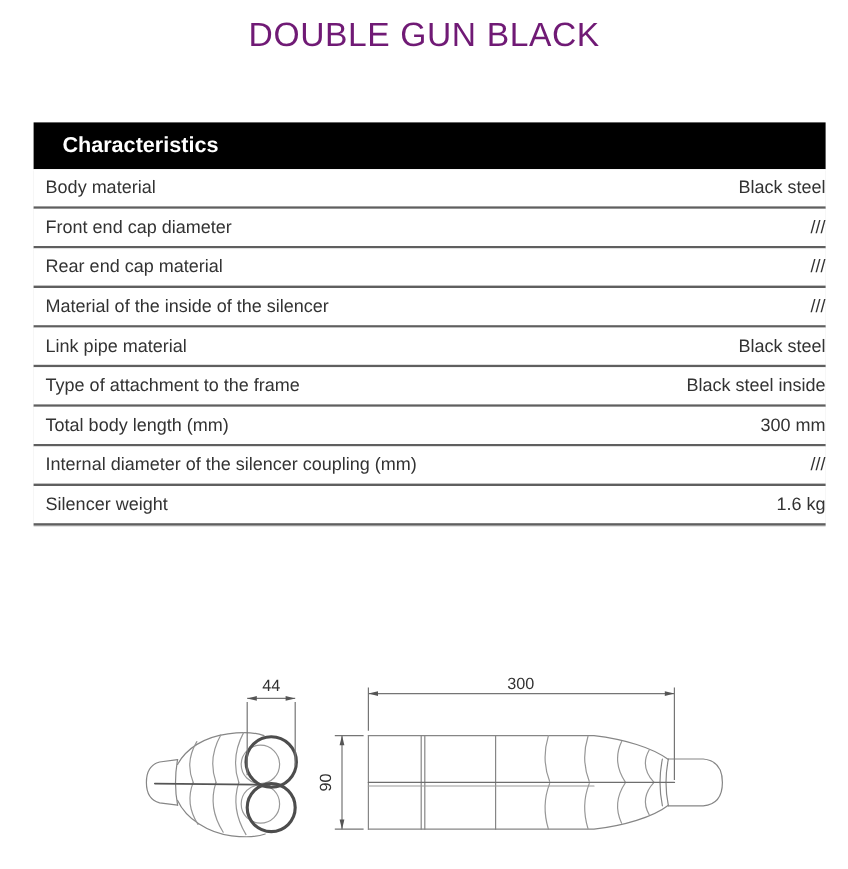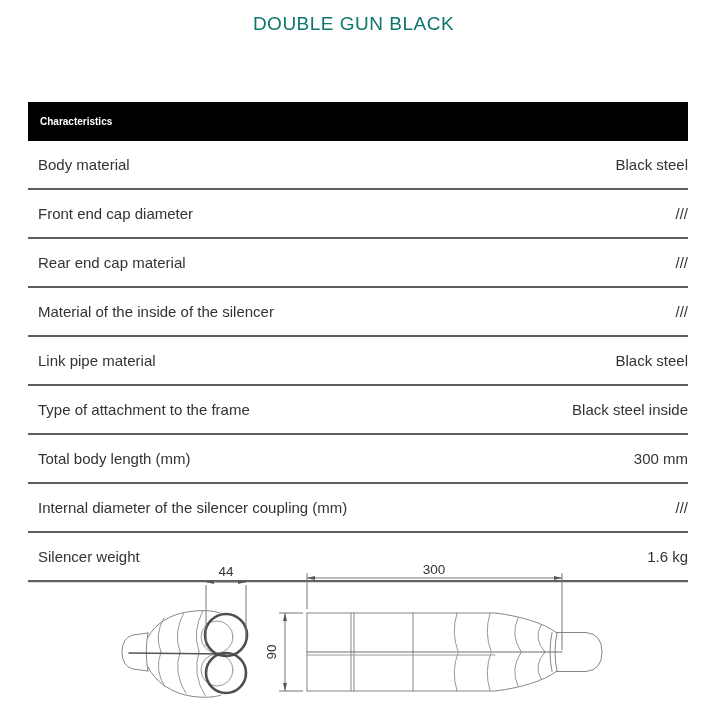--- a/index.html
+++ b/index.html
@@ -8,44 +8,44 @@
     background: #ffffff;
     font-family: "Liberation Sans", sans-serif;
     color: #333333;
     position: relative;
     overflow: hidden;
   }
   .page-title {
     position: absolute;
     top: 13px; left: 0; width: 707px;
     text-align: center;
-    font-size: 19px;
+    font-size: 28px;
     font-weight: 400;
-    color: #0f766e;
+    color: #701a75;
     letter-spacing: 0.5px;
     white-space: nowrap;
   }
   .char-table {
     position: absolute;
     left: 28px; top: 102px;
     width: 660px;
   }
   .char-table .thead {
     box-sizing: border-box;
     height: 39px;
     line-height: 39px;
     background: #000000;
     color: #ffffff;
-    font-size: 10px;
+    font-size: 18px;
     font-weight: 700;
-    padding-left: 12px;
+    padding-left: 24px;
   }
   .char-table .row {
     box-sizing: border-box;
-    height: 49px;
+    height: 33px;
     display: flex;
     align-items: center;
     border-bottom: 2px solid #5f5f5f;
     box-shadow: 0 1px 0 #dcdcdc;
     font-size: 15px;
     color: #333333;
     background: #ffffff;
   }
   .char-table .row .label {
     flex: 0 0 402px;

